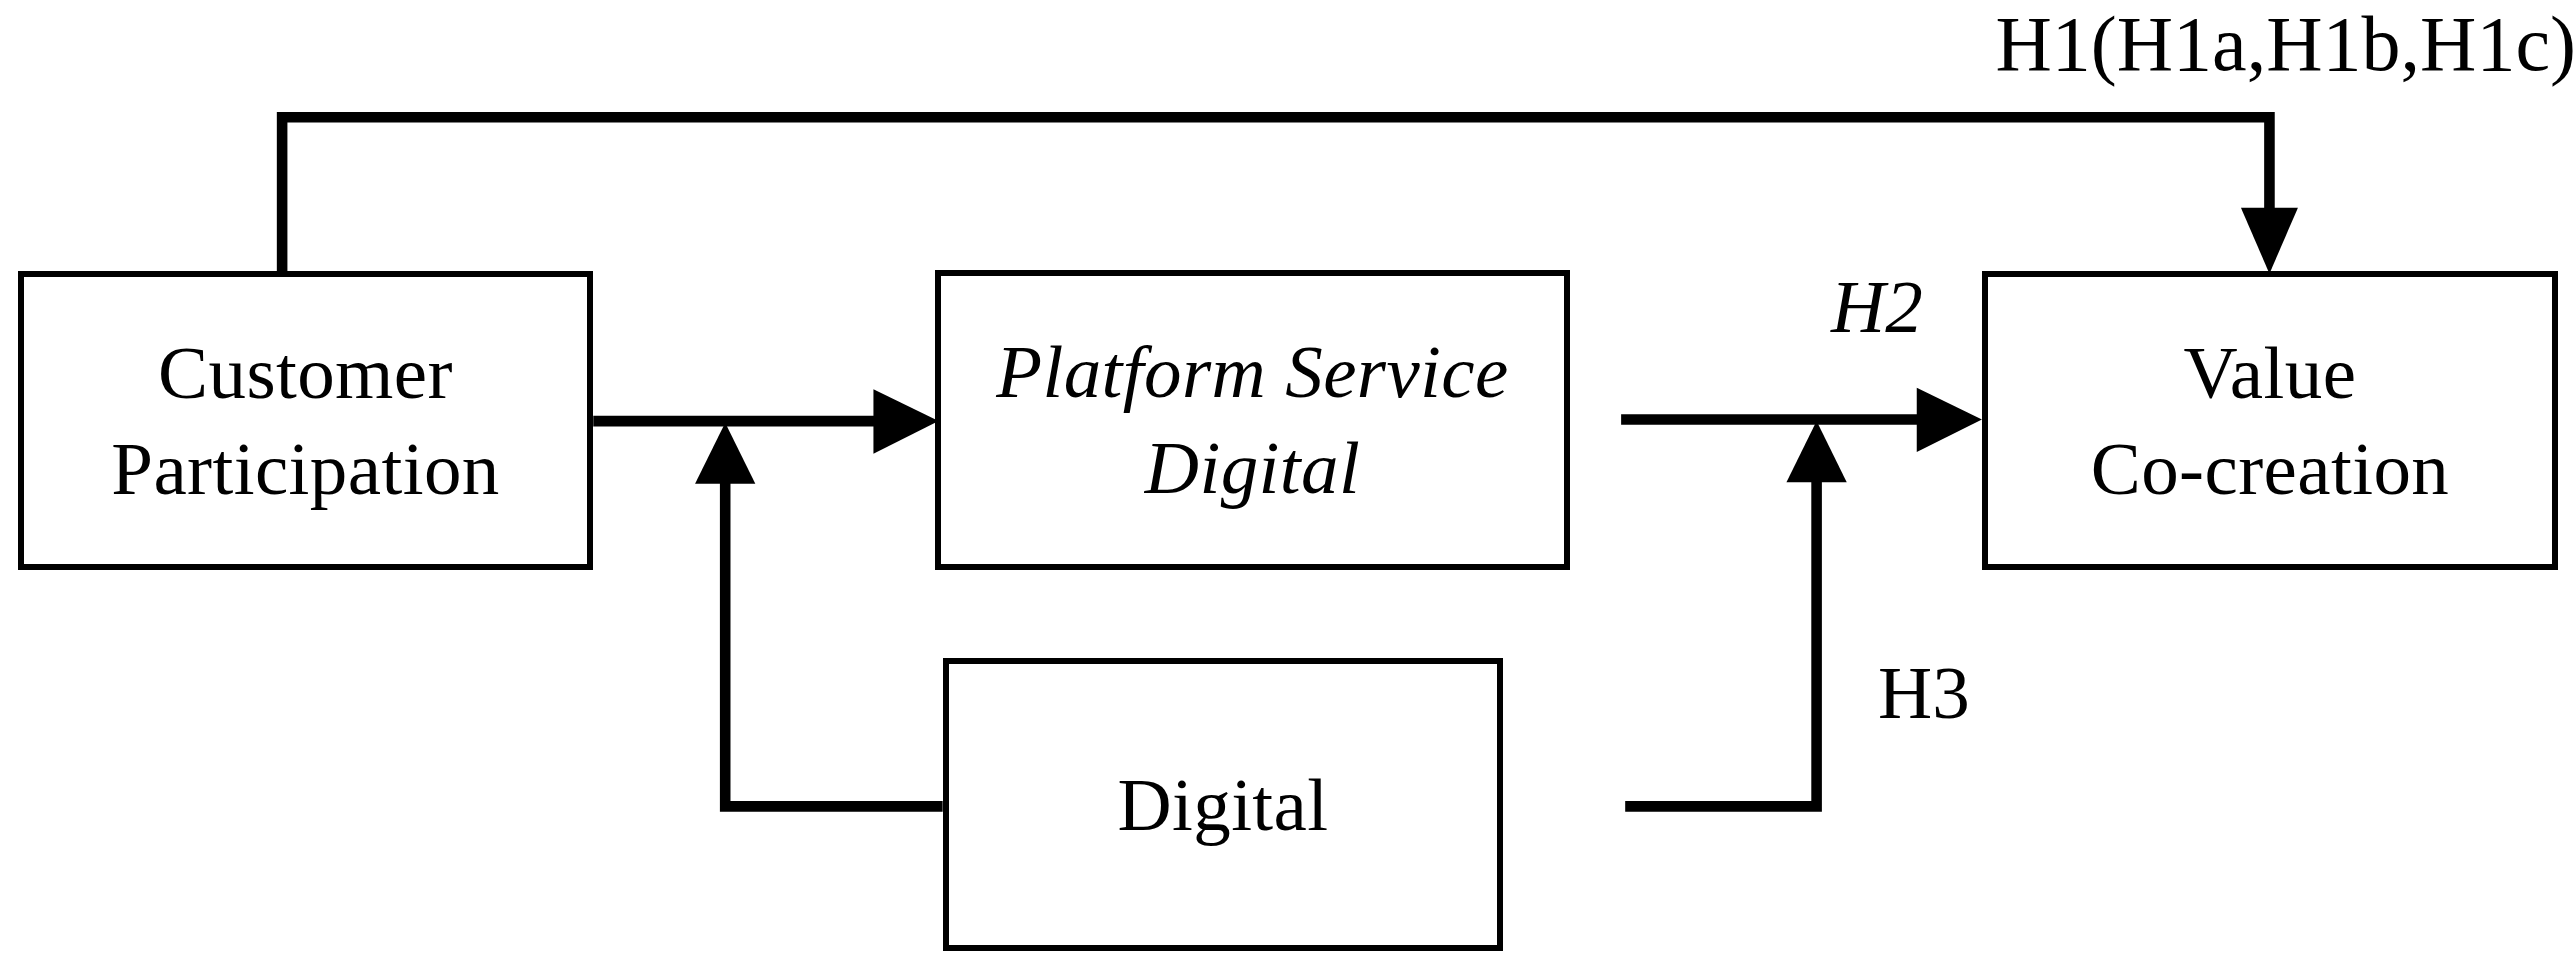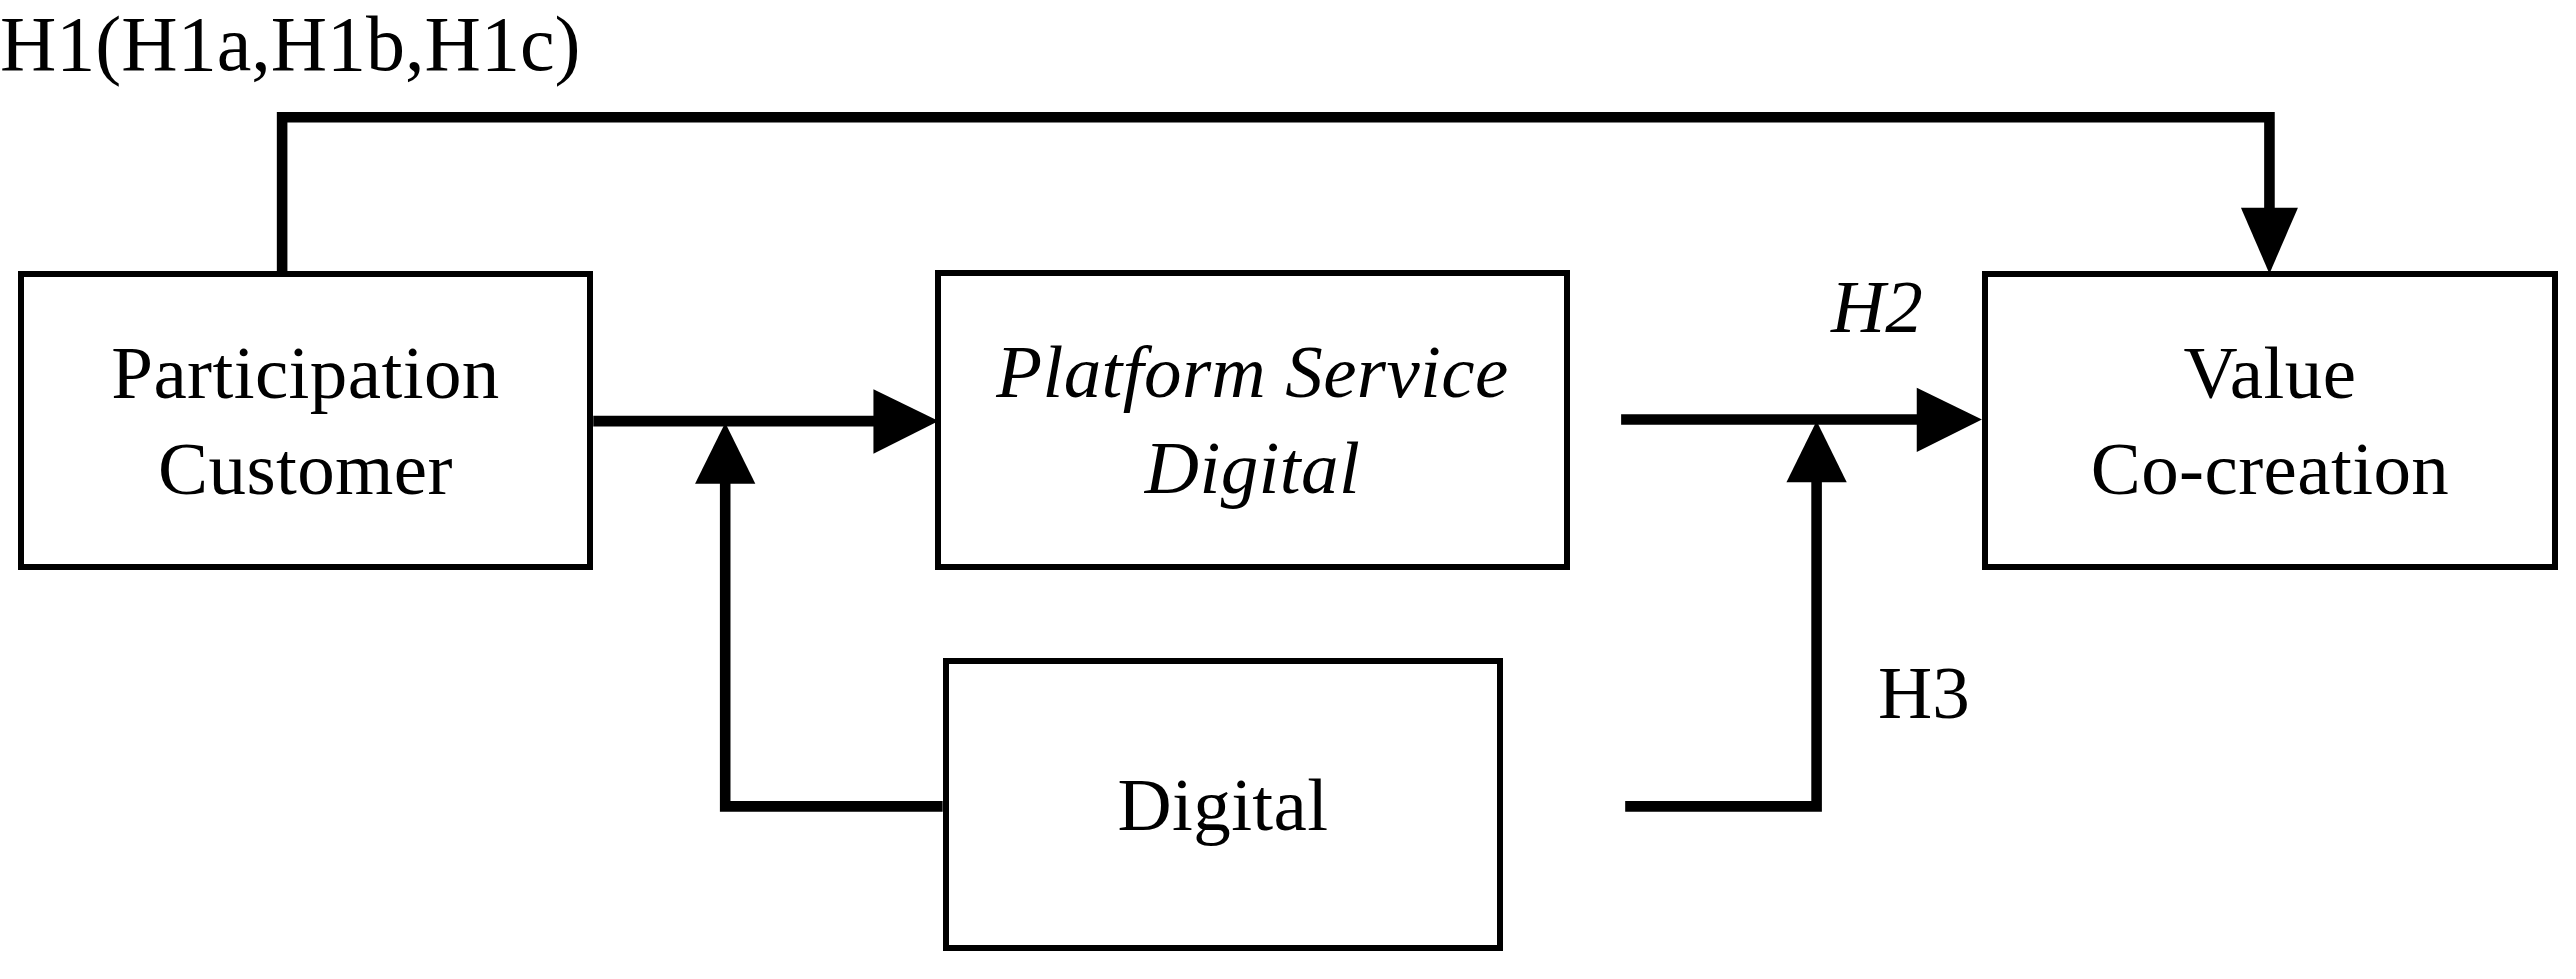--- a/index.html
+++ b/index.html
@@ -54,21 +54,21 @@
     font-size: 75px;
     line-height: 1;
     white-space: nowrap;
     z-index: 4;
   }
   #title-label {
     position: absolute;
     left: 0;
     top: 4.9px;
     width: 2576px;
-    text-align: left;
+    text-align: right;
     color: #000000;
     font-family: "Liberation Serif", "DejaVu Serif", serif;
     font-size: 78px;
     line-height: 1;
     white-space: nowrap;
     z-index: 4;
   }
 </style>
 </head>
 <body>
@@ -99,22 +99,22 @@
       <polygon points="890,519 853,594 927,594" fill="#000000"></polygon>
     </g>
 
     <g>
       <path d="M 1995 990 L 2230 990 L 2230 584" fill="none" stroke="#000000" stroke-width="13"></path>
       <polygon points="2230,517 2193,592 2267,592" fill="#000000"></polygon>
     </g>
   </svg>
 
   <div class="node-box" style="left:18px; top:271px; width:575px; height:299px;">
+    <span class="node-line">Customer</span>
     <span class="node-line">Participation</span>
-    <span class="node-line">Customer</span>
   </div>
 
   <div class="node-box" style="left:935px; top:270px; width:635px; height:300px;font-style:italic;">
     <span class="node-line">Platform Service</span>
     <span class="node-line">Digital</span>
   </div>
 
   <div class="node-box" style="left:1982px; top:271px; width:576px; height:299px;">
     <span class="node-line">Value</span>
     <span class="node-line">Co-creation</span>

